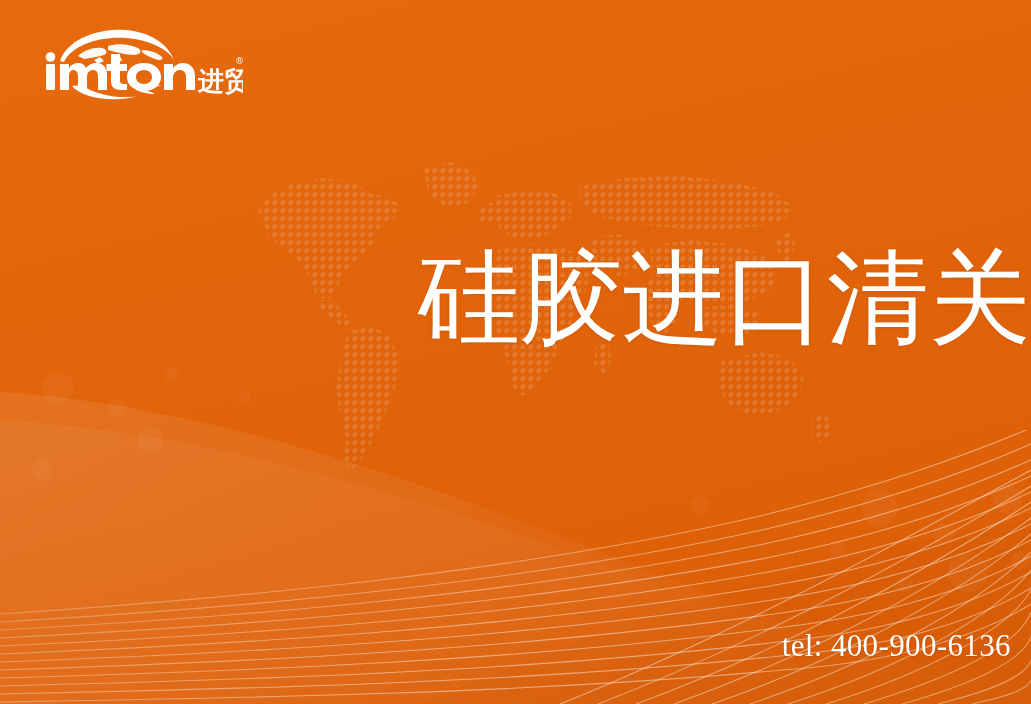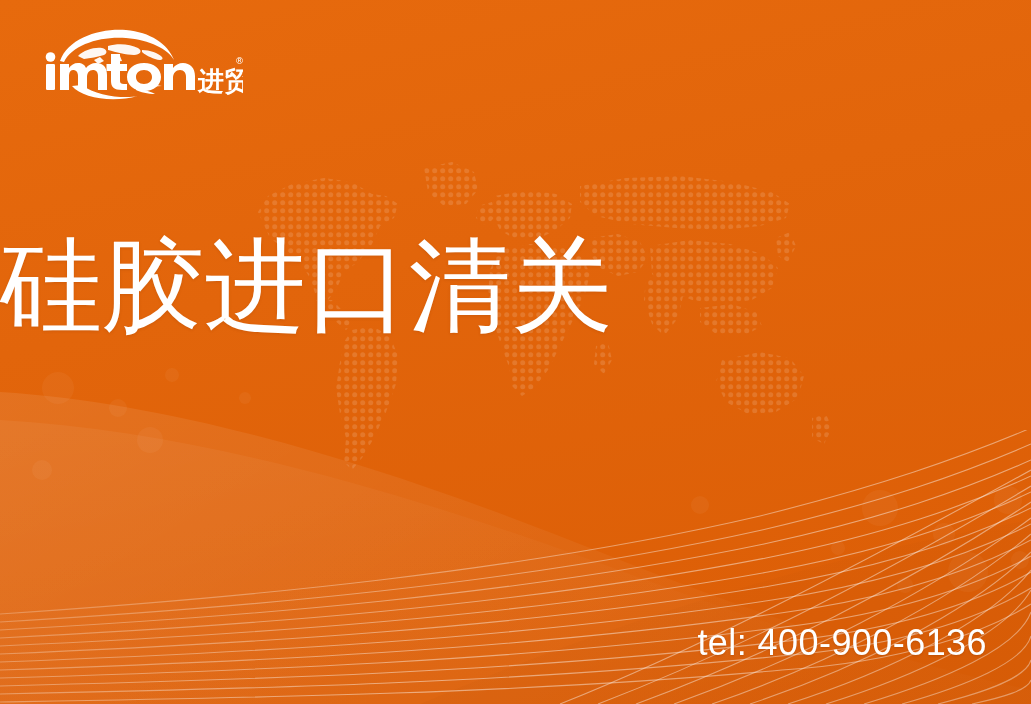--- a/index.html
+++ b/index.html
@@ -36,46 +36,46 @@
     top: 28px;
     width: 205px;
     height: 72px;
   }
   #logo svg { display: block; width: 100%; height: 100%; }
 
   
   #headline {
     position: absolute;
     left: 0;
-    top: 224px;
+    top: 236px;
     width: 1031px;
-    text-align: left;
+    text-align: right;
     color: #ffffff;
     line-height: 1.22;
     letter-spacing: 0.01em;
     text-shadow: 0 1px 3px rgba(120,48,0,0.18);
   }
   .headline-line {
     display: block;
     font-size: 102px;
     font-weight: 400;
     font-family: "DejaVu Sans", "Liberation Sans", sans-serif;
     white-space: nowrap;
   }
 
   
   #phone {
     position: absolute;
-    right: 44px;
+    right: 20px;
     bottom: 40px;
     color: #ffffff;
-    font-size: 36px;
+    font-size: 31px;
     font-weight: 400;
     letter-spacing: 0.012em;
-    font-family: Liberation Sans, sans-serif;
+    font-family: Liberation Serif, serif;
     text-shadow: 0 1px 2px rgba(120,48,0,0.25);
     white-space: nowrap;
   }
 </style>
 </head>
 <body>
 
 <div id="banner">
 
   <div class="layer">

